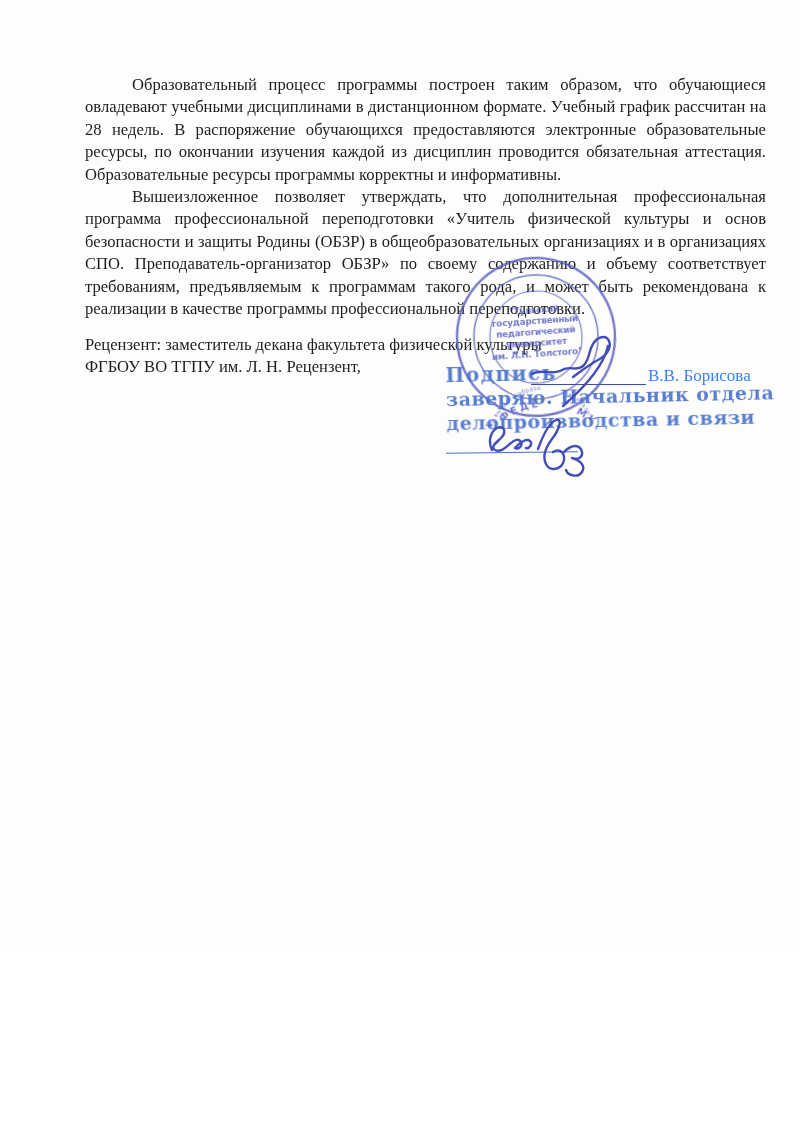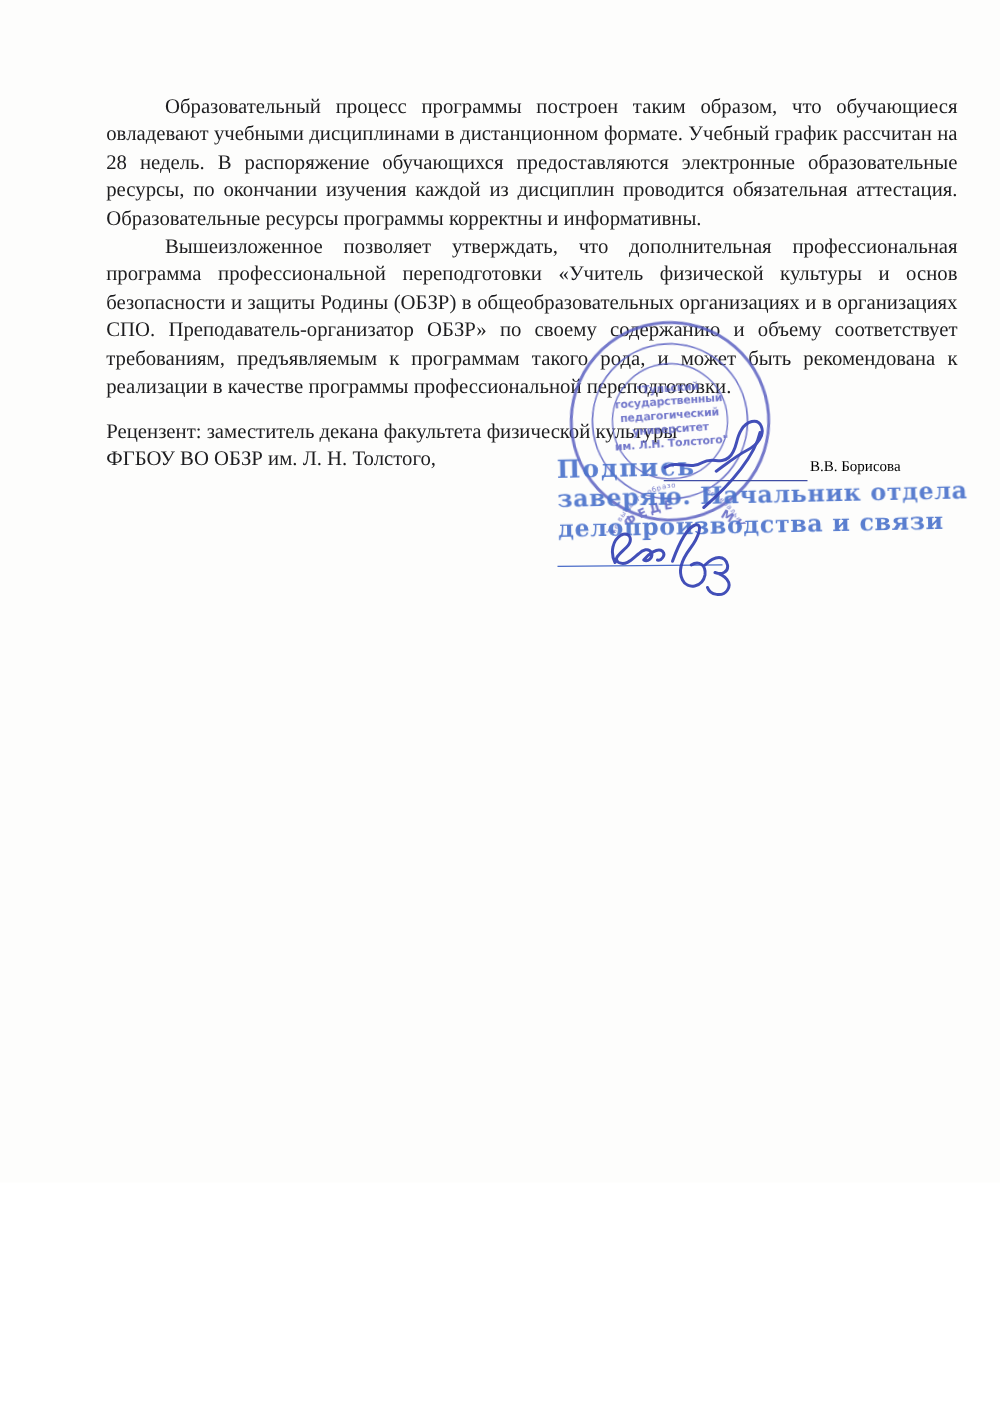--- a/index.html
+++ b/index.html
@@ -14,21 +14,21 @@
     position:absolute;left:85px;top:74px;width:681px;
     font-size:16.6px;line-height:22.4px;text-align:justify;
   }
   .body-text p{margin:0;text-indent:47px;}
   .reviewer{
     position:absolute;left:85px;top:334px;
     font-size:16.6px;line-height:22.3px;text-align:left;white-space:nowrap;
   }
   .signatory-name{
     position:absolute;left:648px;top:366px;
-    font-size:12px;color:#000000;white-space:nowrap;
+    font-size:17px;color:#3b82f6;white-space:nowrap;
   }
   
   .uni-stamp{
     position:absolute;left:450px;top:251px;width:172px;height:172px;
     opacity:.82;filter:blur(.35px);transform:rotate(-4deg);
   }
   .uni-stamp .ring-big{font-family:"DejaVu Sans",sans-serif;font-weight:700;font-size:10px;letter-spacing:2.4px;}
   .uni-stamp .ring-small{font-family:"DejaVu Sans",sans-serif;font-weight:500;font-size:5.6px;letter-spacing:.5px;}
   .uni-stamp .center-line{font-family:"DejaVu Sans",sans-serif;font-weight:700;font-size:8.8px;letter-spacing:-.2px;text-anchor:middle;}
   
@@ -52,21 +52,21 @@
 
 <div class="page">
 
   <div class="body-text">
     <p>Образовательный процесс программы построен таким образом, что обучающиеся овладевают учебными дисциплинами в дистанционном формате. Учебный график рассчитан на 28 недель. В распоряжение обучающихся предоставляются электронные образовательные ресурсы, по окончании изучения каждой из дисциплин проводится обязательная аттестация. Образовательные ресурсы программы корректны и информативны.</p>
     <p>Вышеизложенное позволяет утверждать, что дополнительная профессиональная программа профессиональной переподготовки «Учитель физической культуры и основ безопасности и защиты Родины (ОБЗР) в общеобразовательных организациях и в организациях СПО. Преподаватель-организатор ОБЗР» по своему содержанию и объему соответствует требованиям, предъявляемым к программам такого рода, и может быть рекомендована к реализации в качестве программы профессиональной переподготовки.</p>
   </div>
 
   <div class="reviewer">
     <div>Рецензент: заместитель декана факультета физической культуры</div>
-    <div>ФГБОУ ВО ОБЗР им. Л. Н. Толстого,</div>
+    <div>ФГБОУ ВО ТГПУ им. Л. Н. Рецензент,</div>
   </div>
 
   <svg class="uni-stamp" viewBox="0 0 172 172" xmlns="http://www.w3.org/2000/svg">
     <g fill="none" stroke="#565cc0">
       <circle cx="86" cy="86" r="79" stroke-width="2.4"></circle>
       <circle cx="86" cy="86" r="62" stroke-width="1.4"></circle>
       <circle cx="86" cy="86" r="46" stroke-width="1.1"></circle>
     </g>
     <defs>
       <path id="ringOuterPath" d="M 86 156 A 70 70 0 1 1 85.9 156" fill="none"></path>

